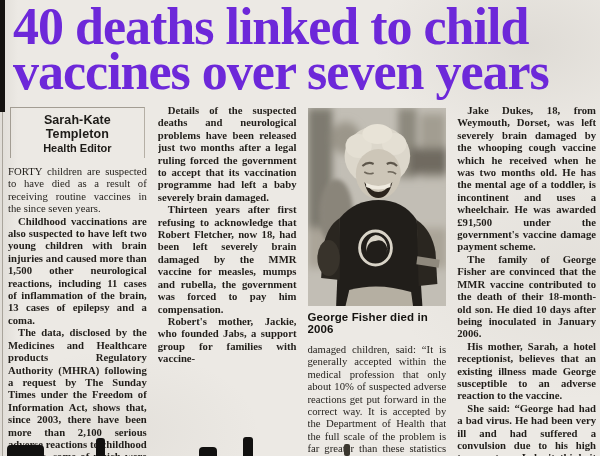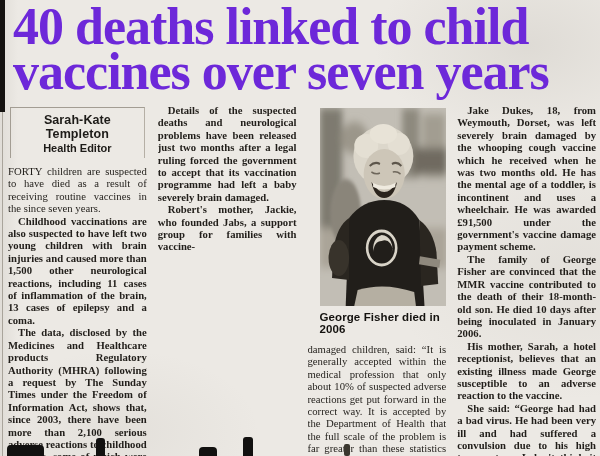--- a/index.html
+++ b/index.html
@@ -43,21 +43,21 @@
     font-family:"Liberation Sans", sans-serif;
   }
   .byline-name { font-size:12.5px; font-weight:bold; letter-spacing:.1px; }
   .byline-title { font-size:11px; font-weight:bold; margin-top:1px; }
   .para {
     font-size:10.7px; line-height:12.4px;
     text-align:justify; text-justify:inter-word;
     color:#211e1a;
   }
   .para.indent { text-indent:10px;font-weight:bold; }
-  .photo-wrap { margin:4px 0 0 12px; }
+  .photo-wrap { margin:4px 0 0 0; }
   .photo { display:block; width:100%; height:198px; background:#c7c3bb; }
   .caption {
     font-family:"Liberation Sans", sans-serif;
     font-weight:bold; font-size:11.5px; color:#14120f;
     margin:5px 0 8px 0; letter-spacing:.1px;
   }
   .cutoff { position:absolute; background:#121110; }
   .cut1 { left:7px;  top:445px; width:37px; height:11px; border-radius:4px 4px 0 0; }
   .cut2 { left:96px; top:438px; width:9px;  height:18px; border-radius:3px 3px 0 0; }
   .cut3 { left:199px;top:447px; width:18px; height:9px;  border-radius:4px 4px 0 0; }
@@ -81,20 +81,21 @@
       <div class="byline-title">Health Editor</div>
     </div>
     <p class="para">FORTY children are suspected to have died as a result of receiving routine vaccines in the since seven years.</p>
     <p class="para indent">Childhood vaccinations are also suspected to have left two young children with brain injuries and caused more than 1,500 other neurological reactions, including 11 cases of inflammation of the brain, 13 cases of epilepsy and a coma.</p>
     <p class="para indent">The data, disclosed by the Medicines and Healthcare products Regulatory Authority (MHRA) following a request by The Sunday Times under the Freedom of Information Act, shows that, since 2003, there have been more than 2,100 serious adverse reactions to childhood vaccines, some of which were life-threatening.</p>
     <p class="para indent">Fifteen injections are given routinely to young children as part of the government's vacci-</p>
   </div>
 
   <div class="col">
     <p class="para indent">Details of the suspected deaths and neurological problems have been released just two months after a legal ruling forced the government to accept that its vaccination programme had left a baby severely brain damaged.</p>
+    <p class="para indent">Thirteen years after first refusing to acknowledge that Robert Fletcher, now 18, had been left severely brain damaged by the MMR vaccine for measles, mumps and rubella, the government was forced to pay him compensation.</p>
     <p class="para indent">Robert's mother, Jackie, who founded Jabs, a support group for families with vaccine-</p>
   </div>
 
   <div class="col">
     <div class="photo-wrap">
       <svg class="photo" viewBox="0 0 148 198" preserveAspectRatio="none" xmlns="http://www.w3.org/2000/svg">
         <defs>
           <filter id="blur1">
               <feGaussianBlur stdDeviation="4"></feGaussianBlur>
             </filter>

